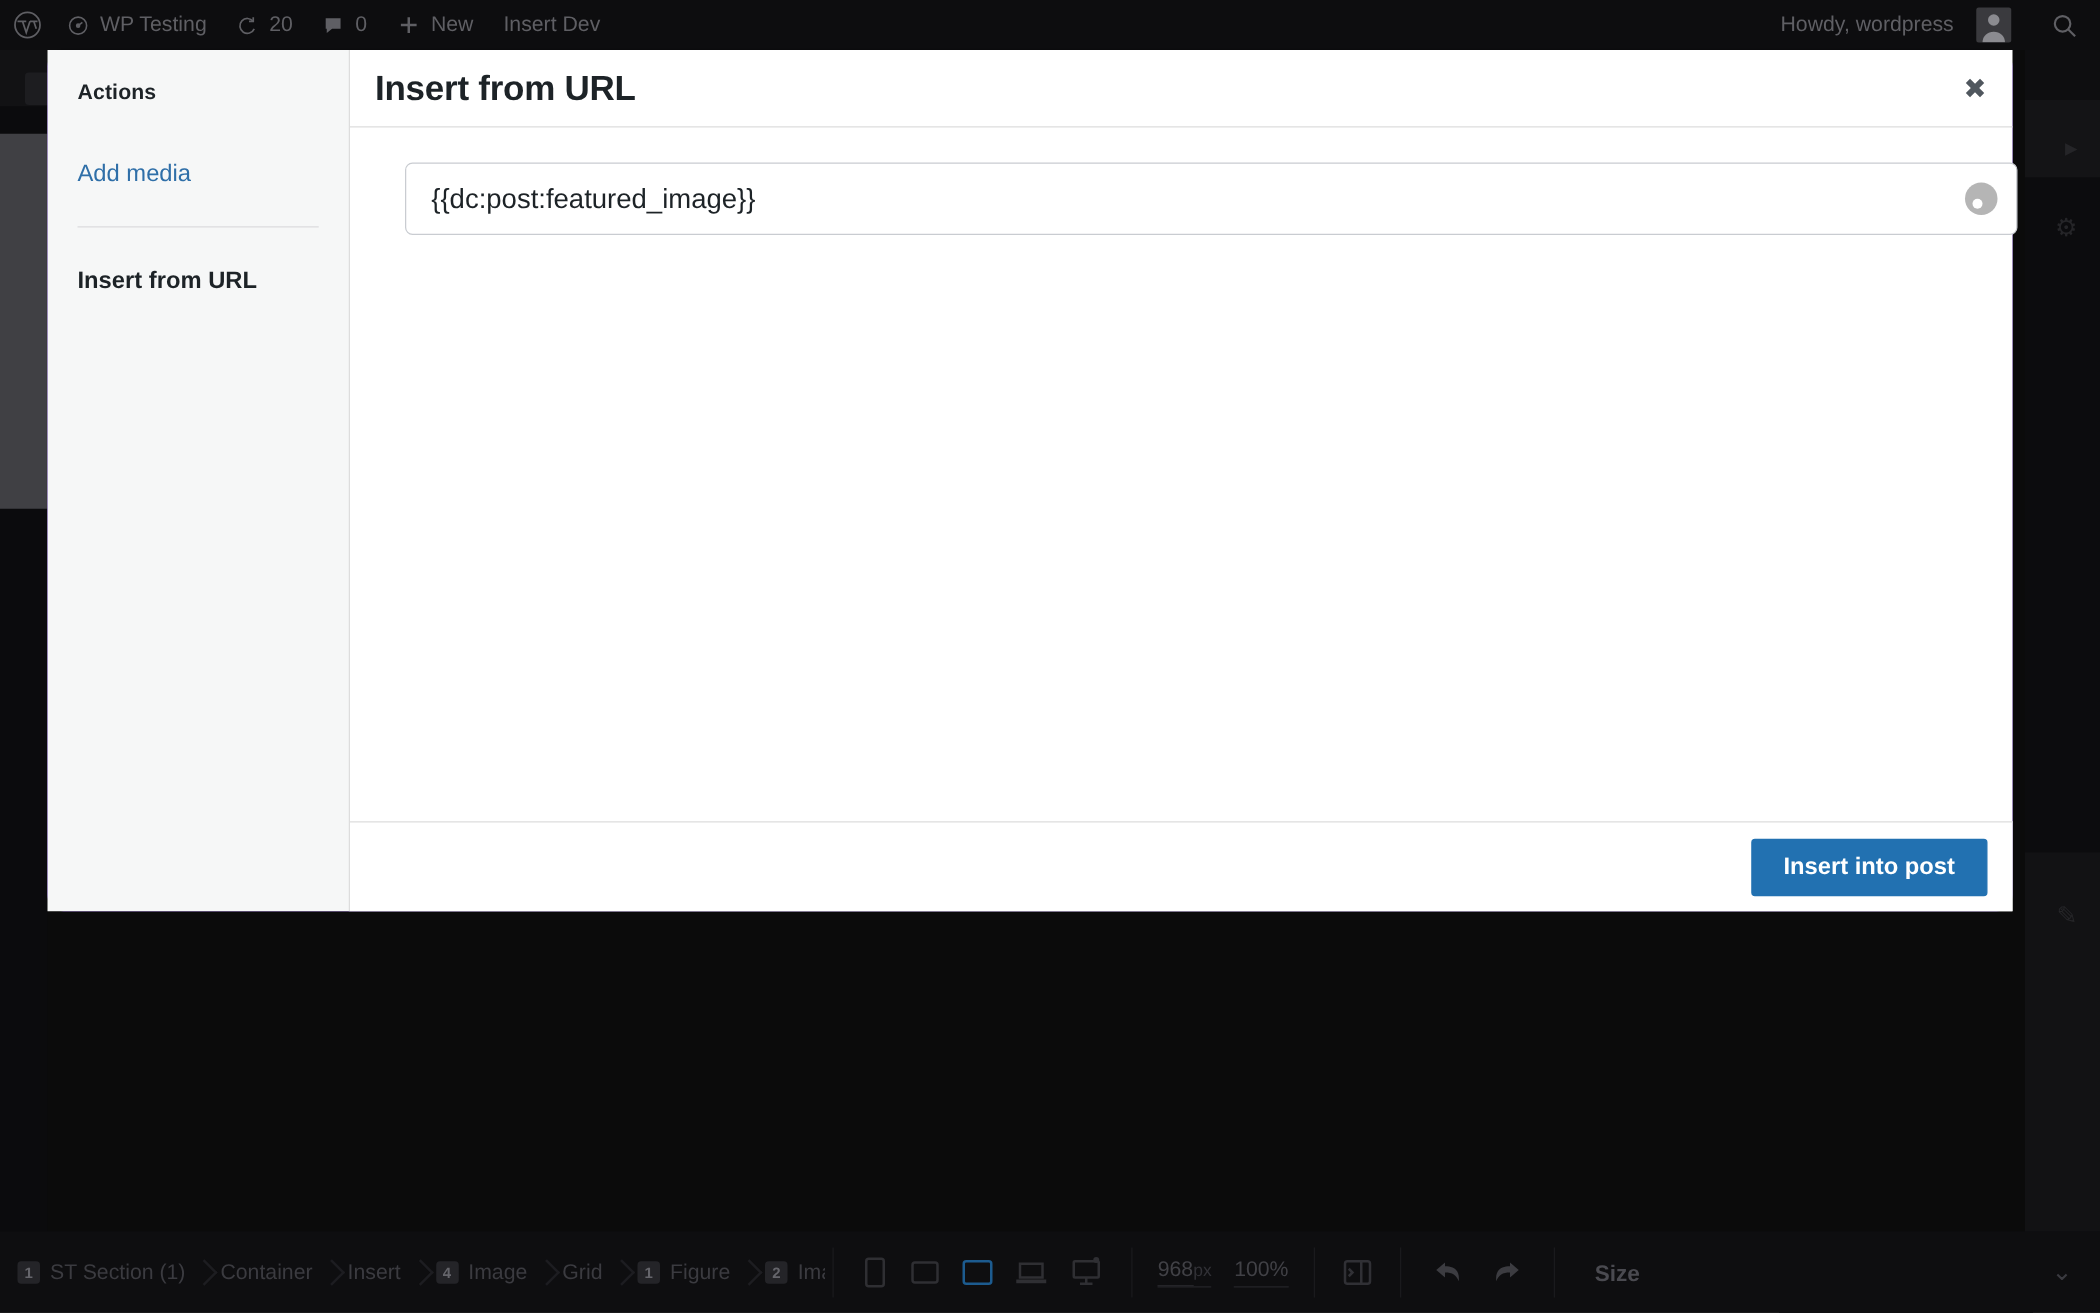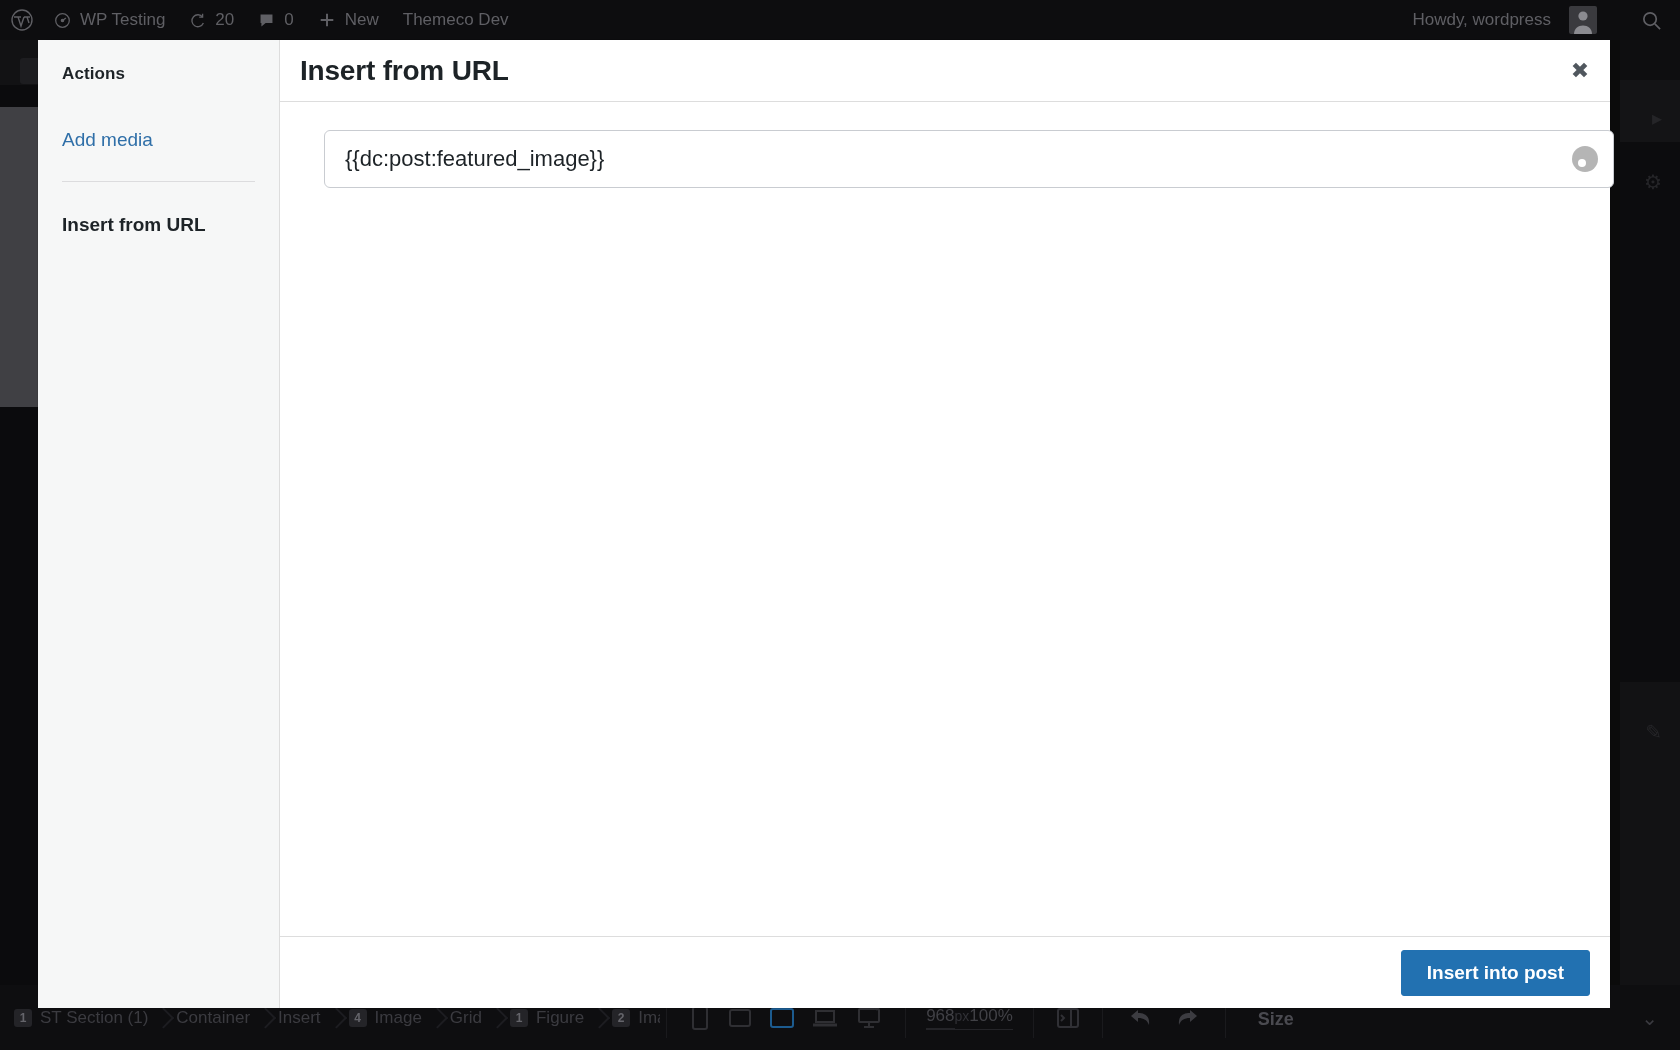--- a/index.html
+++ b/index.html
@@ -18,21 +18,21 @@
     background: #0d0d0f; color: #5e5e63;
     display: flex; align-items: center; gap: 0;
     font-size: 17px; z-index: 5;
   }
   .ab-item {
     display: flex; align-items: center; gap: 9px;
     padding: 0 12px; height: 28px; color: #5f5f64; white-space: nowrap;
   }
   .ab-logo { padding-left: 10px; padding-right: 8px; }
   .ab-spacer { flex: 1 1 auto; }
-  .ab-right { display: flex; align-items: center; gap: 16px; }
+  .ab-right { display: flex; align-items: center; gap: 4px; }
   .ab-avatar {
     width: 28px; height: 28px; background: #3a3a3e; border-radius: 2px;
     display: flex; align-items: flex-end; justify-content: center; overflow: hidden;
     margin-left: 9px;
   }
   .ab-search { padding: 0 18px 0 16px; }
 
   
   .bg-leftbar {
     position: absolute; left: 0; top: 40px; width: 38px; height: 945px;
@@ -80,35 +80,35 @@
   }
   .crumb-badge {
     background: #242428; color: #65656b; border-radius: 3px;
     font-size: 12px; font-weight: bold; padding: 2px 5px; min-width: 18px; text-align: center;
   }
   .crumb.clipped { overflow: hidden; max-width: 62px; }
   .tb-divider { width: 1px; height: 40px; background: #1a1a1d; margin: 0 6px; }
   .devices { display: flex; align-items: center; gap: 16px; padding: 0 16px; }
   .dev { color: #2f2f33; }
   .dev.active { color: #1c5b8f; }
-  .meas { display: flex; align-items: center; padding: 0 14px; }
+  .meas { display: flex; align-items: center; gap: 18px; padding: 0 14px; }
   .meas span { border-bottom: 1px solid #242428; padding-bottom: 3px; color: #414146; }
   .meas .unit { font-size: 14px; color: #313136; border: 0; }
   .tb-btn { padding: 0 16px; color: #303035; display: flex; align-items: center; }
   .undo-redo { display: flex; align-items: center; gap: 22px; padding: 0 20px; }
   .size-field {
     flex: 1 1 auto; display: flex; align-items: flex-end; justify-content: space-between;
     padding: 0 22px 0 26px; color: #4a4a50; font-weight: bold; font-size: 18px;
   }
   .size-chevron { color: #3a3a40; font-weight: normal; font-size: 20px; }
 
   
   .modal {
     position: absolute; left: 38px; top: 40px;
-    width: 1572px; height: 968px;
+    width: 1572px; height: 689px;
     background: #6d28d9; z-index: 20;
     display: flex; flex-direction: column;
     box-shadow: 0 0 0 1px rgba(0,0,0,0.08);
     border-radius: 13px;
   }
   .modal-close {
     position: absolute; right: 0; top: 0; width: 60px; height: 62px;
     display: flex; align-items: center; justify-content: center;
     color: #50575e; font-size: 22px; cursor: pointer; background: none; border: 0;
     font-family: "Liberation Sans", sans-serif;
@@ -239,21 +239,21 @@
     <div class="ab-item">
       <span>
         <svg width="18" height="18" viewBox="0 0 20 20" stroke="#5f5f64" stroke-width="2.2">
           <path d="M10 3v14M3 10h14"></path>
         </svg>
       </span>
       <span>New</span>
     </div>
 
     <div class="ab-item">
-      <span>Themeco Dev</span>
+      <span>Insert Dev</span>
     </div>
 
     <div class="ab-spacer"></div>
 
     <div class="ab-right">
       <div class="ab-item">
         <span>Howdy, wordpress</span>
         <span class="ab-avatar">
           <svg width="28" height="28" viewBox="0 0 28 28">
             <circle cx="14" cy="10" r="4.6" fill="#8b8b90"></circle>

